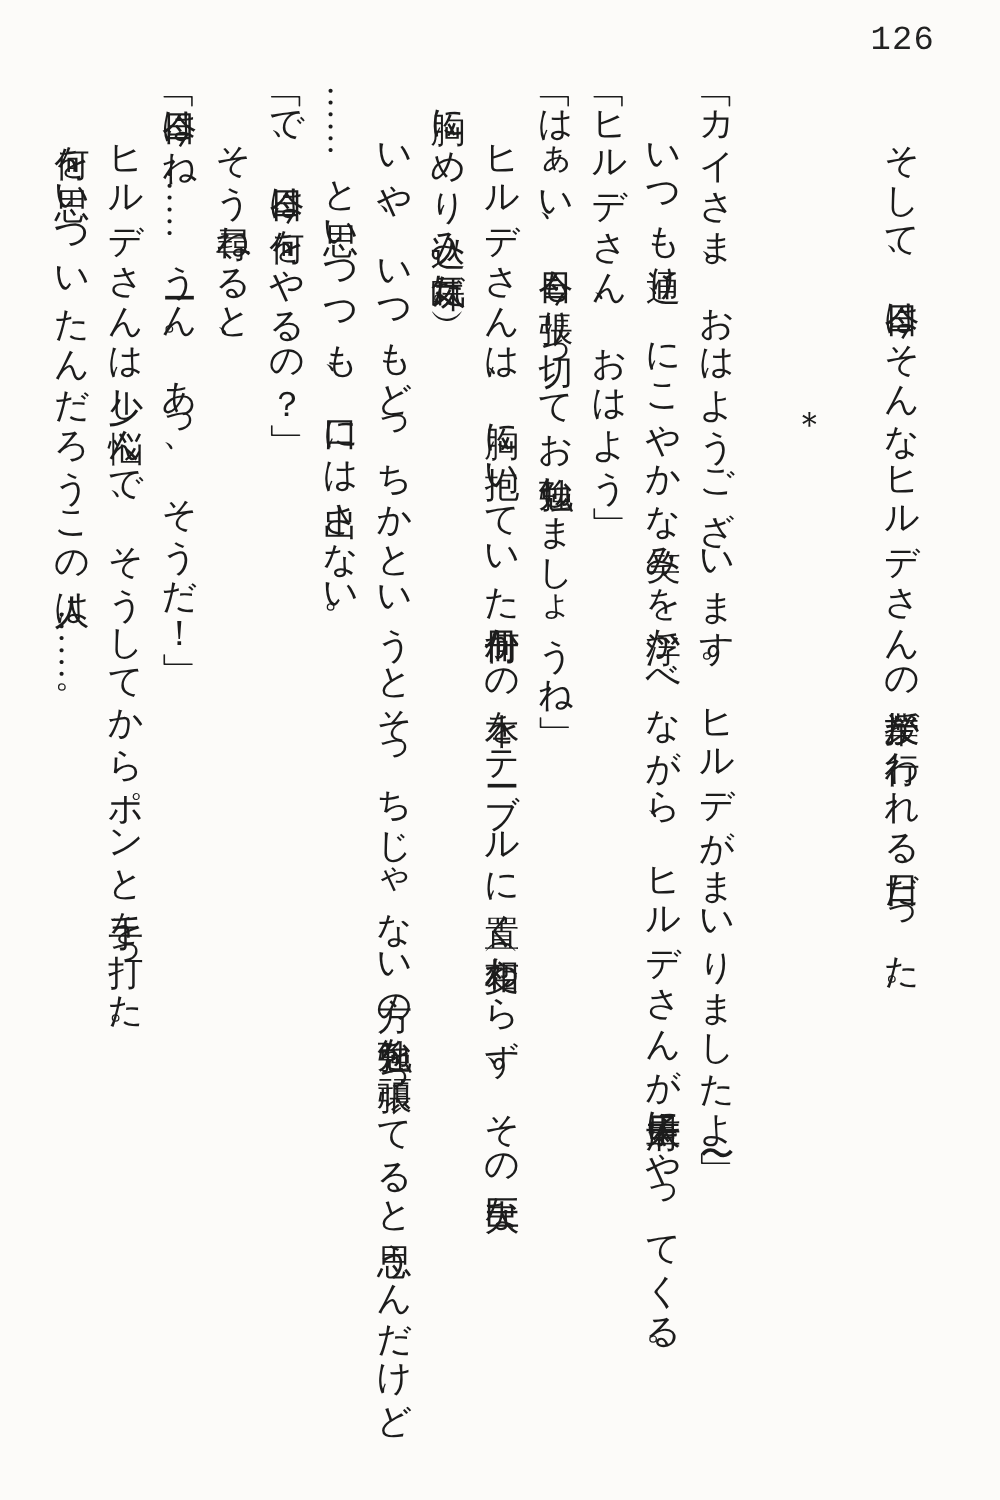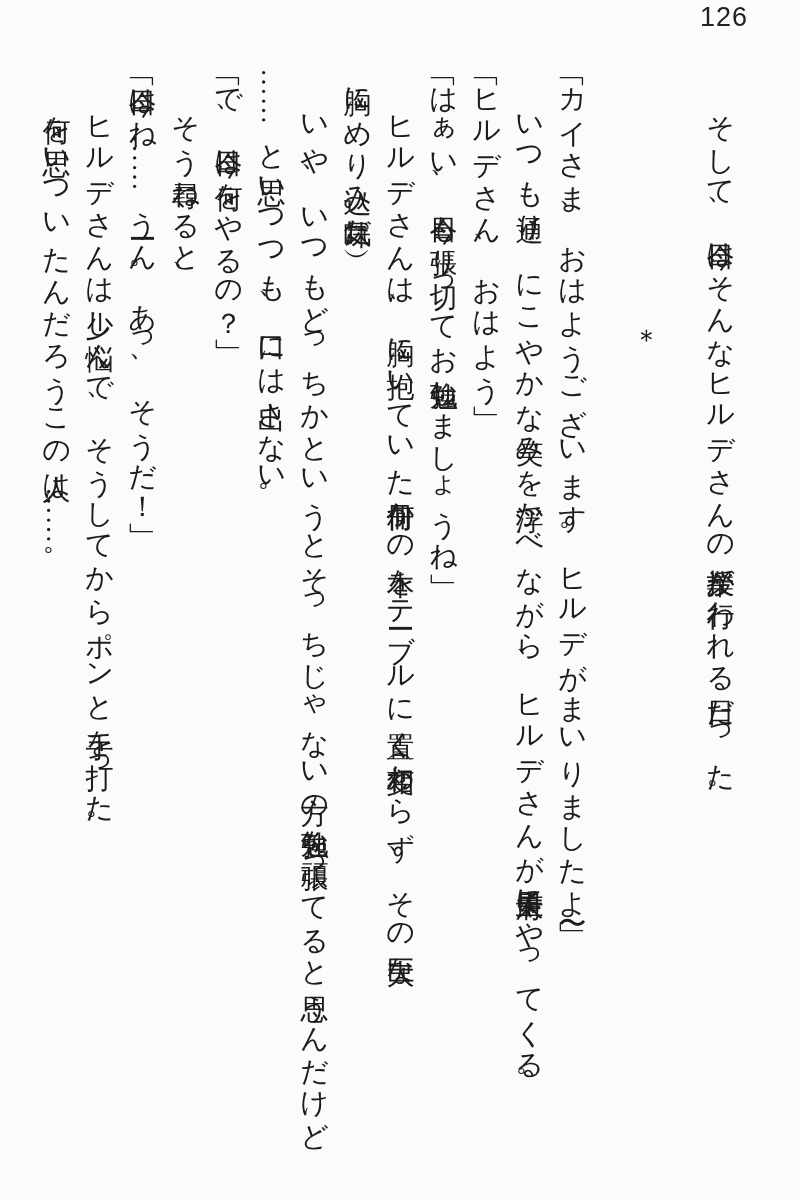--- a/index.html
+++ b/index.html
@@ -10,23 +10,23 @@
     position: relative;
     width: 800px;
     height: 1200px;
     background: #fcfbf9;
     overflow: hidden;
     font-family: "Liberation Serif", "DejaVu Serif", serif;
     color: #1c1c1c;
   }
   .page-number {
     position: absolute;
-    top: 2px;
+    top: 18px;
     right: 52px;
-    font-family: Liberation Sans, sans-serif;
+    font-family: Liberation Mono, monospace;
     font-size: 27px;
     letter-spacing: 1px;
     color: #222;
   }
   .text-area {
     position: absolute;
     top: 68px;
     right: 58px;
     height: 1118px;
     writing-mode: vertical-rl;

